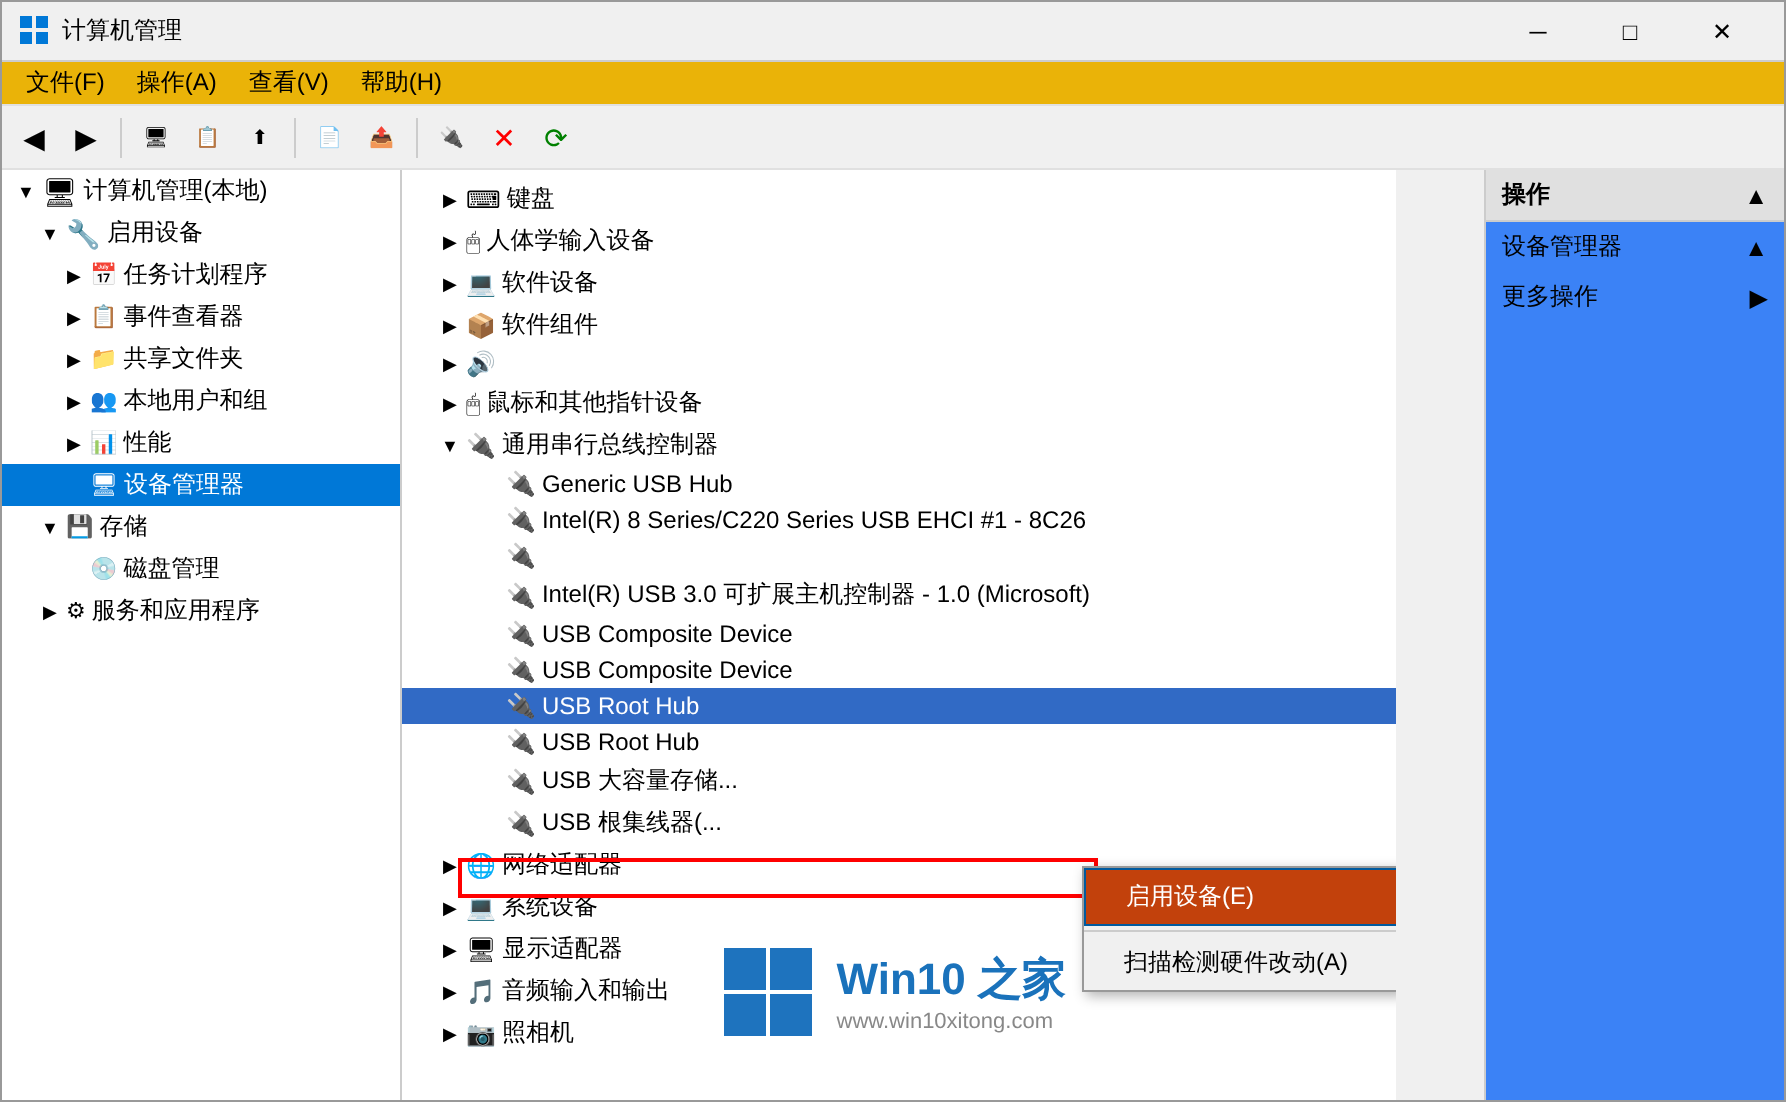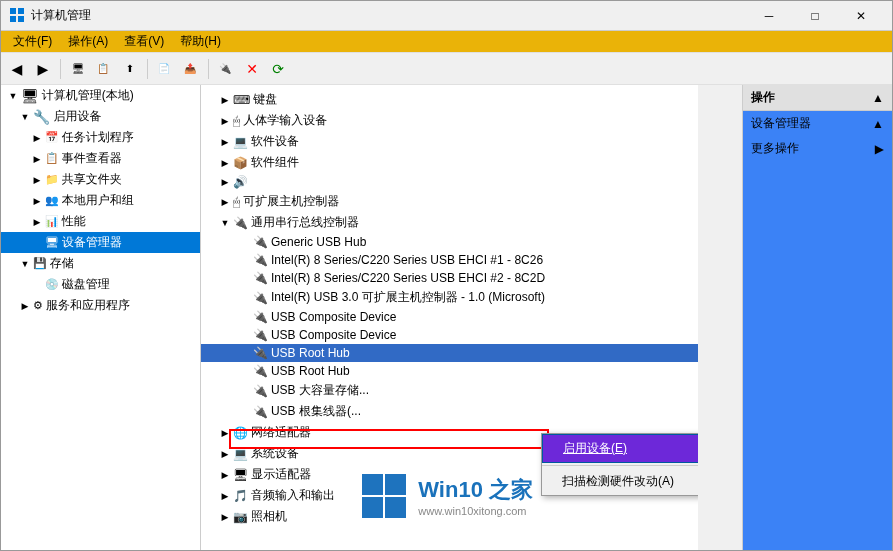--- a/index.html
+++ b/index.html
@@ -218,21 +218,21 @@
       z-index: 100;
       font-size: 12px;
       min-width: 160px;
     }
 
     .context-menu-item {
       padding: 5px 20px;
       cursor: pointer;
       white-space: nowrap;
     }
-    .context-menu-item.active { background: #6d28d9; color: white; border: 1px solid #005a9e; text-decoration: underline; }
+    .context-menu-item.active { background: #c2410c; color: white; border: 1px solid #005a9e; }
     .context-menu-separator {
       height: 1px;
       background: #ccc;
       margin: 2px 0;
     }
 
     
     .watermark {
       position: absolute;
       bottom: 30px;
@@ -403,21 +403,21 @@
         </div>
 
         <div class="dev-item" style="padding-left:16px;">
           <span style="width:16px;text-align:center;font-size:9px;">▶</span>
           <span style="margin-right:3px;">🔊</span>
         </div>
 
         <div class="dev-item" style="padding-left:16px;">
           <span style="width:16px;text-align:center;font-size:9px;">▶</span>
           <span style="margin-right:3px;">🖱</span>
-          <span>可扩展主机控制器</span>
+          <span>鼠标和其他指针设备</span>
         </div>
 
         <div class="dev-item" style="padding-left:16px;">
           <span style="width:16px;text-align:center;font-size:9px;">▼</span>
           <span style="margin-right:3px;">🔌</span>
           <span>通用串行总线控制器</span>
         </div>
 
         <div class="dev-item" style="padding-left:36px;">
           <span style="width:16px;"></span>
@@ -427,21 +427,20 @@
 
         <div class="dev-item" style="padding-left:36px;">
           <span style="width:16px;"></span>
           <span style="margin-right:3px;">🔌</span>
           <span>Intel(R) 8 Series/C220 Series USB EHCI #1 - 8C26</span>
         </div>
 
         <div class="dev-item" style="padding-left:36px;">
           <span style="width:16px;"></span>
           <span style="margin-right:3px;">🔌</span>
-          <span>Intel(R) 8 Series/C220 Series USB EHCI #2 - 8C2D</span>
         </div>
 
         <div class="dev-item" style="padding-left:36px;">
           <span style="width:16px;"></span>
           <span style="margin-right:3px;">🔌</span>
           <span>Intel(R) USB 3.0 可扩展主机控制器 - 1.0 (Microsoft)</span>
         </div>
 
         <div class="dev-item" style="padding-left:36px;">
           <span style="width:16px;"></span>

